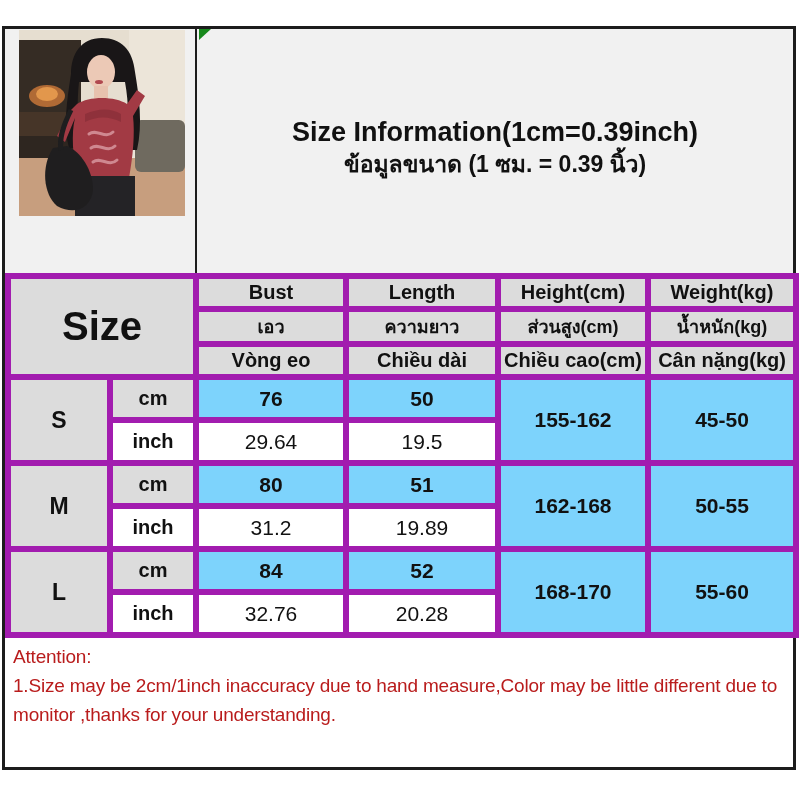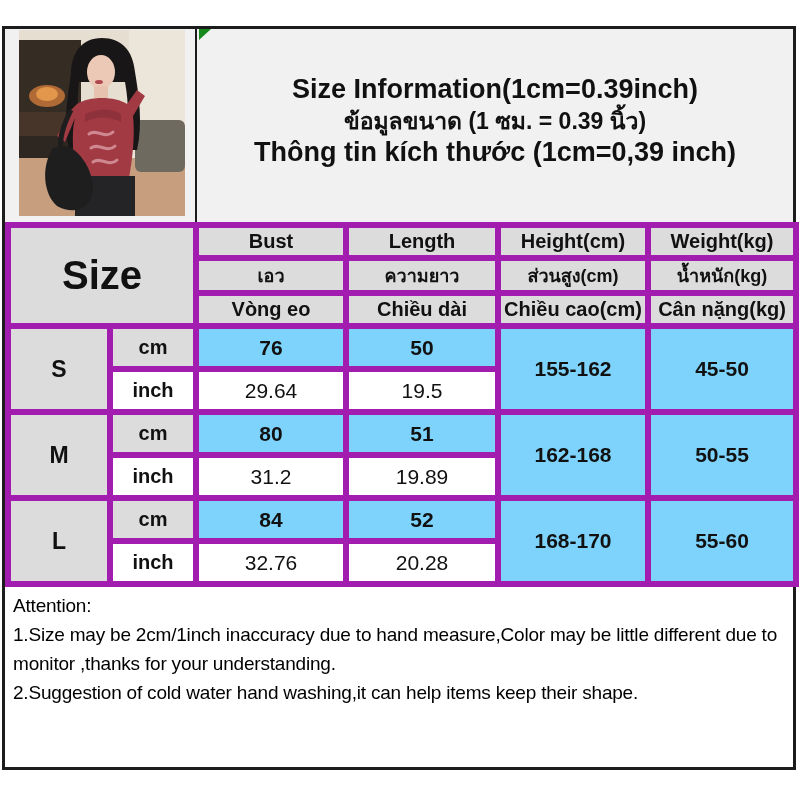--- a/index.html
+++ b/index.html
@@ -7,21 +7,21 @@
     width:800px;height:800px;background:#ffffff;position:relative;
     font-family:"Liberation Sans","DejaVu Sans",sans-serif;color:#111;
     -webkit-font-smoothing:antialiased;
   }
   .panel{
     position:absolute;left:2px;top:26px;width:794px;height:744px;
     border:3px solid #1c1c1c;box-sizing:border-box;background:#ffffff;
   }
   
   .top-section{
-    position:relative;height:193px;display:flex;background:#f1f1f1;overflow:hidden;
+    position:relative;height:244px;display:flex;background:#f1f1f1;overflow:hidden;
   }
   .photo-cell{
     flex:0 0 192px;box-sizing:border-box;border-right:2px solid #1c1c1c;
     padding:1px 8px 4px 14px;
   }
   .photo-frame{width:166px;height:186px;overflow:hidden;background:#e3dbcd;}
   .green-marker{
     position:absolute;left:194px;top:0;width:12px;height:11px;
     clip-path:polygon(0 0,100% 0,0 100%);
   }
@@ -49,21 +49,21 @@
   .t-hdr{font-size:20px;font-weight:700;}
   .t-hdr-th{font-size:18px;font-weight:700;margin-top:10px;}
   .t-letter{font-size:23px;font-weight:700;}
   .t-unit{font-size:20px;font-weight:700;}
   .t-val-b{font-size:21px;font-weight:700;}
   .t-val{font-size:21px;font-weight:400;}
   .t-range{font-size:21px;font-weight:700;}
   
   .attention{
     padding:5px 8px;font-size:19px;line-height:1.52;letter-spacing:-0.2px;
-    color:#000000;
+    color:#b91c1c;
   }
 </style>
 </head>
 <body>
 
 <div class="panel">
 
   <div class="top-section">
     <div class="photo-cell">
       <div class="photo-frame">
@@ -96,21 +96,20 @@
 
           <path d="M34 118 C22 136 24 164 38 176 C56 186 72 178 74 160 C74 140 62 122 48 116 Z" fill="#1f1e1f"></path>
           <path d="M52 80 C44 96 40 108 42 120" stroke="#1f1e1f" stroke-width="5" fill="none"></path>
         </svg>
       </div>
     </div>
     <div class="green-marker" style="background: rgb(23, 137, 28);"></div>
     <div class="title-cell">
       <div class="title-en">Size Information(1cm=0.39inch)</div>
       <div class="title-th">ข้อมูลขนาด (1 ซม. = 0.39 นิ้ว)</div>
-      <div class="title-vi">Thông tin kích thước (1cm=0,39 inch)</div>
     </div>
   </div>
 
   <table class="size-table">
     <colgroup>
       <col style="width:102px">
         <col style="width:86px">
         <col style="width:150px">
       <col style="width:152px">
         <col style="width:150px">
@@ -177,16 +176,15 @@
         <td class="c-white t-unit">inch</td>
         <td class="c-white t-val">32.76</td>
         <td class="c-white t-val">20.28</td>
       </tr>
     </tbody>
   </table>
 
   <div class="attention">
     <div>Attention:</div>
     <div>1.Size may be 2cm/1inch inaccuracy due to hand measure,Color may be little different due to monitor ,thanks for your understanding.</div>
-    <div>2.Suggestion of cold water hand washing,it can help items keep their shape.</div>
   </div>
 
 </div>
 
 </body></html>

